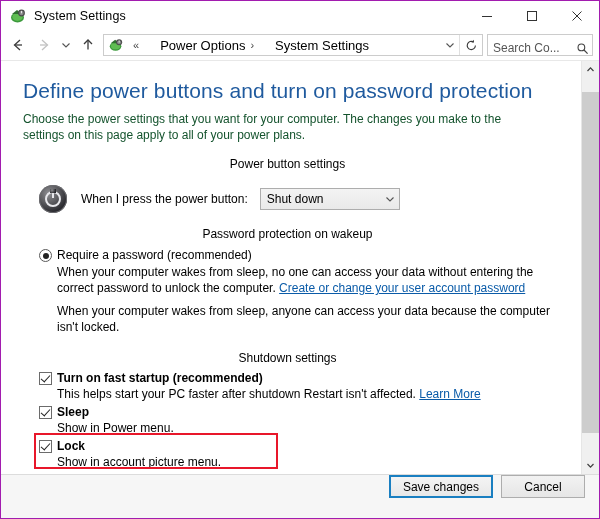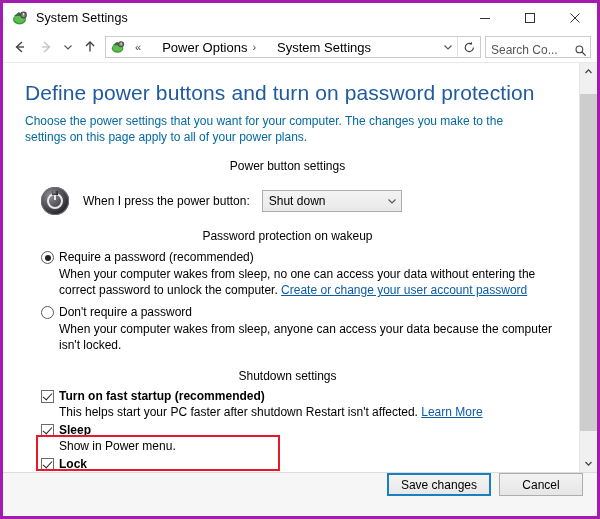--- a/index.html
+++ b/index.html
@@ -14,21 +14,21 @@
     color: #000;
     background: #ffffff;
     overflow: hidden;
   }
 
   .window {
     position: relative;
     width: 600px;
     height: 519px;
     box-sizing: border-box;
-    border: 3px solid #a21caf;
+    border: 1px solid #a21caf;
     background: #ffffff;
     display: flex;
     flex-direction: column;
   }
 
   
   .titlebar {
     height: 29px;
     min-height: 29px;
     background: #ffffff;
@@ -183,21 +183,21 @@
   h1.page-heading {
     font-size: 21px;
     font-weight: normal;
     color: #1f5a9e;
     margin: 8px 0 8px 0;
     letter-spacing: 0.1px;
   }
   .intro {
     font-size: 12px;
     line-height: 16px;
-    color: #0369a1;
+    color: #14532d;
     margin: 0 0 14px 0;
     max-width: 516px;
   }
 
   
   .group-head {
     display: flex;
     align-items: center;
     margin: 0 0 4px 0;
     flex-direction: column;
@@ -588,24 +588,20 @@
           <div class="opt-line">
             <span class="radio checked"></span>
             <span class="opt-title">Require a password (recommended)</span>
           </div>
           <div class="opt-desc">
             <span>When your computer wakes from sleep, no one can access your data without entering the correct password to unlock the computer. </span><a class="link" href="#">Create or change your user account password</a>
           </div>
         </div>
 
         <div class="opt-block">
-          <div class="opt-line">
-            <span class="radio"></span>
-            <span class="opt-title">Don't require a password</span>
-          </div>
           <div class="opt-desc">When your computer wakes from sleep, anyone can access your data because the computer isn't locked.</div>
         </div>
       </div>
 
       <div class="section" style="margin-top:16px;">
         <div class="group-head">
           <span class="label">Shutdown settings</span>
           <span class="rule"></span>
         </div>
 

